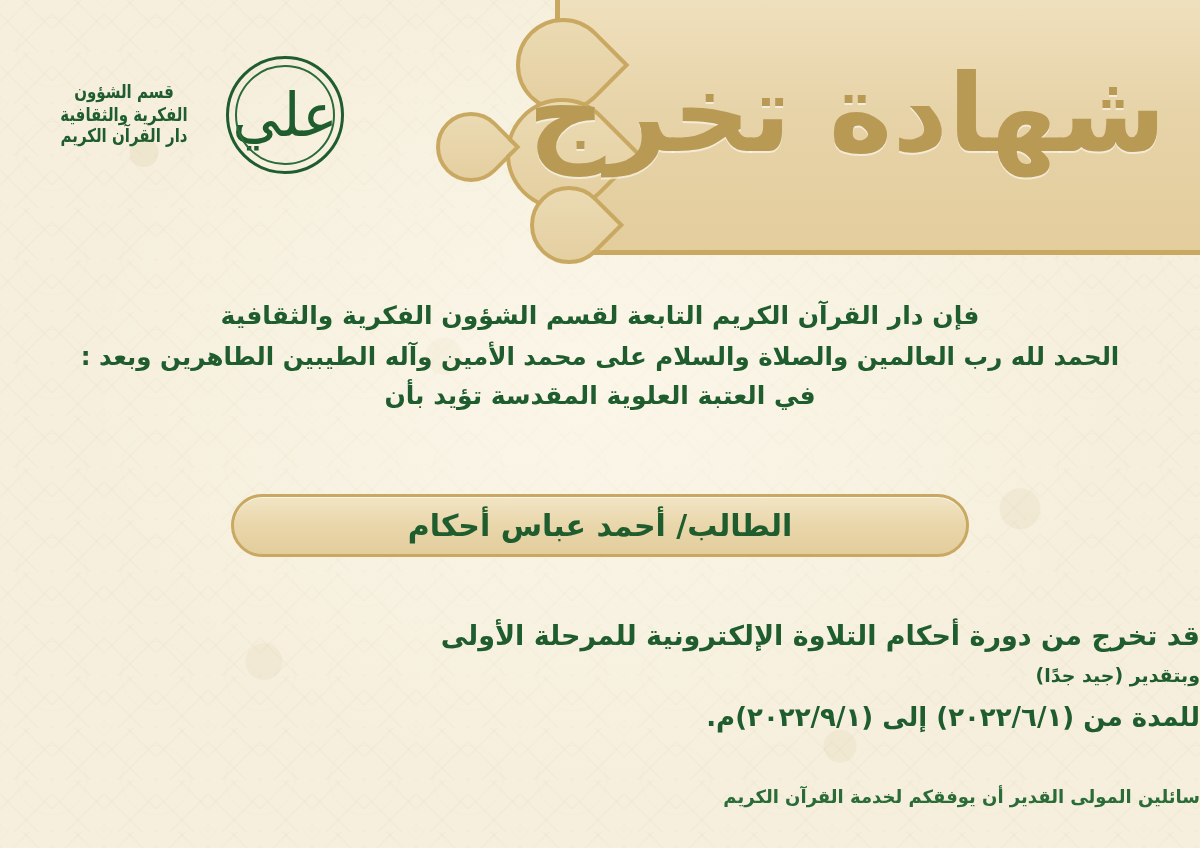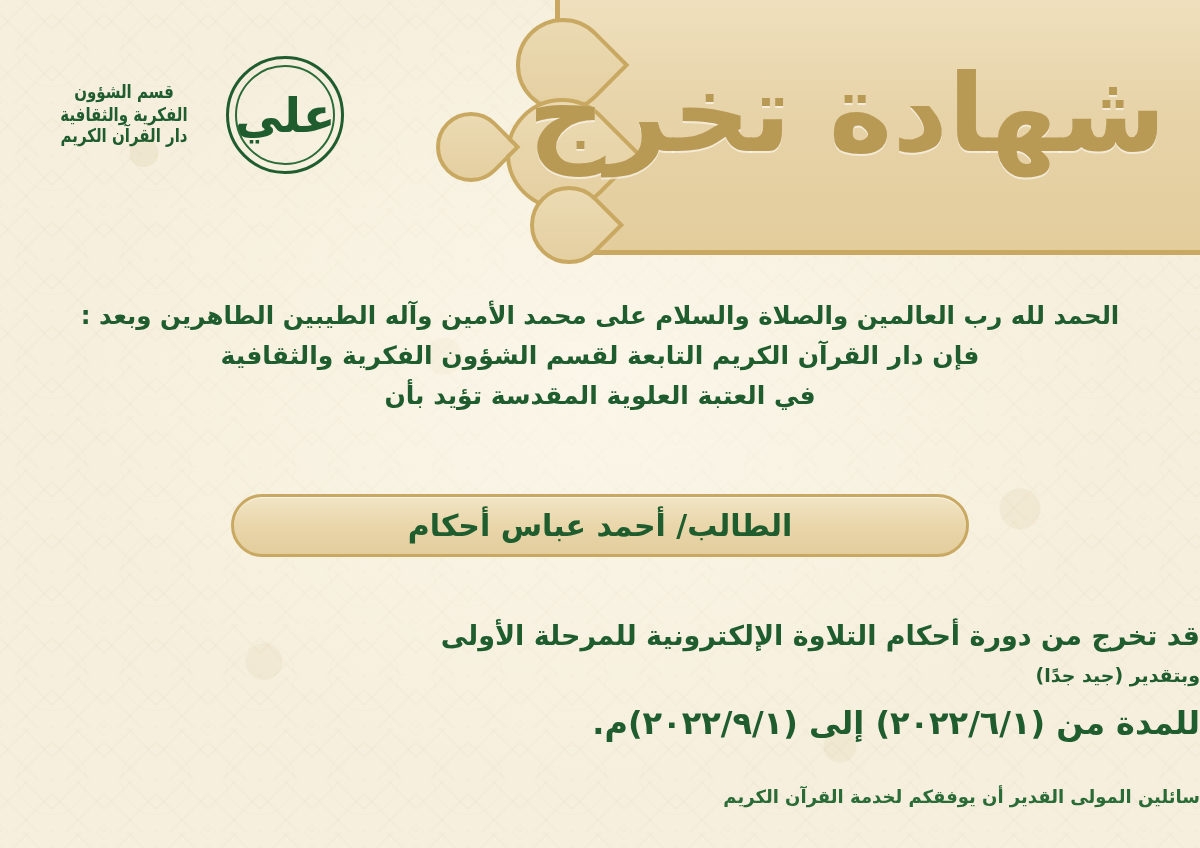--- a/index.html
+++ b/index.html
@@ -124,23 +124,23 @@
     border-radius: 50%;
     border: 3px solid #1f5c2e;
   }
   .emblem-circle .ring2 {
     position: absolute;
     inset: 9px;
     border-radius: 50%;
     border: 2px solid #2a6b37;
   }
   .emblem-glyph {
-    font-size: 48px;
-    color: #1f5c2e;
-    font-weight: bold;
+    font-size: 60px;
+    color: #1f5c2e;
+    font-weight: normal;
     line-height: 1;
     text-align: center;
     direction: rtl;
   }
   .emblem-text {
     width: 152px;
     text-align: center;
     color: #1f5c2e;
     direction: rtl;
   }
@@ -207,21 +207,21 @@
   .result-block {
     position: absolute;
     top: 612px;
     left: 0;
     right: 0;
     text-align: right;
     direction: rtl;
   }
   .result-block .r1 { font-size: 27px; color: #1f5c2e; font-weight: bold; line-height: 1.75; }
   .result-block .r2 { font-size: 19px; color: #1f5c2e; font-weight: bold; line-height: 1.75; }
-  .result-block .r3 { font-size: 32px; color: #1f5c2e; font-weight: bold; line-height: 1.9; padding-left: 16px; }
+  .result-block .r3 { font-size: 26px; color: #1f5c2e; font-weight: bold; line-height: 1.9; padding-left: 16px; }
 
   
   .footer {
     position: absolute;
     top: 786px;
     left: 0;
     right: 0;
     text-align: right;
     direction: rtl;
     color: #2a6b37;
@@ -252,22 +252,22 @@
       <span class="ring2"></span>
       <span class="emblem-glyph">علي</span>
     </div>
     <div class="emblem-text">
       <span class="l1">قسم الشؤون الفكرية والثقافية</span>
       <span class="l2">دار القرآن الكريم</span>
     </div>
   </div>
 
   <div class="body-block">
+    <div class="line">فإن دار القرآن الكريم التابعة لقسم الشؤون الفكرية والثقافية</div>
     <div class="line l-intro">الحمد لله رب العالمين والصلاة والسلام على محمد الأمين وآله الطيبين الطاهرين وبعد :</div>
-    <div class="line">فإن دار القرآن الكريم التابعة لقسم الشؤون الفكرية والثقافية</div>
     <div class="line">في العتبة العلوية المقدسة تؤيد بأن</div>
   </div>
 
   <div class="name-wrap">
     <div class="name-ribbon">
       <div class="name">الطالب/ أحمد عباس أحكام</div>
     </div>
   </div>
 
   <div class="result-block">

